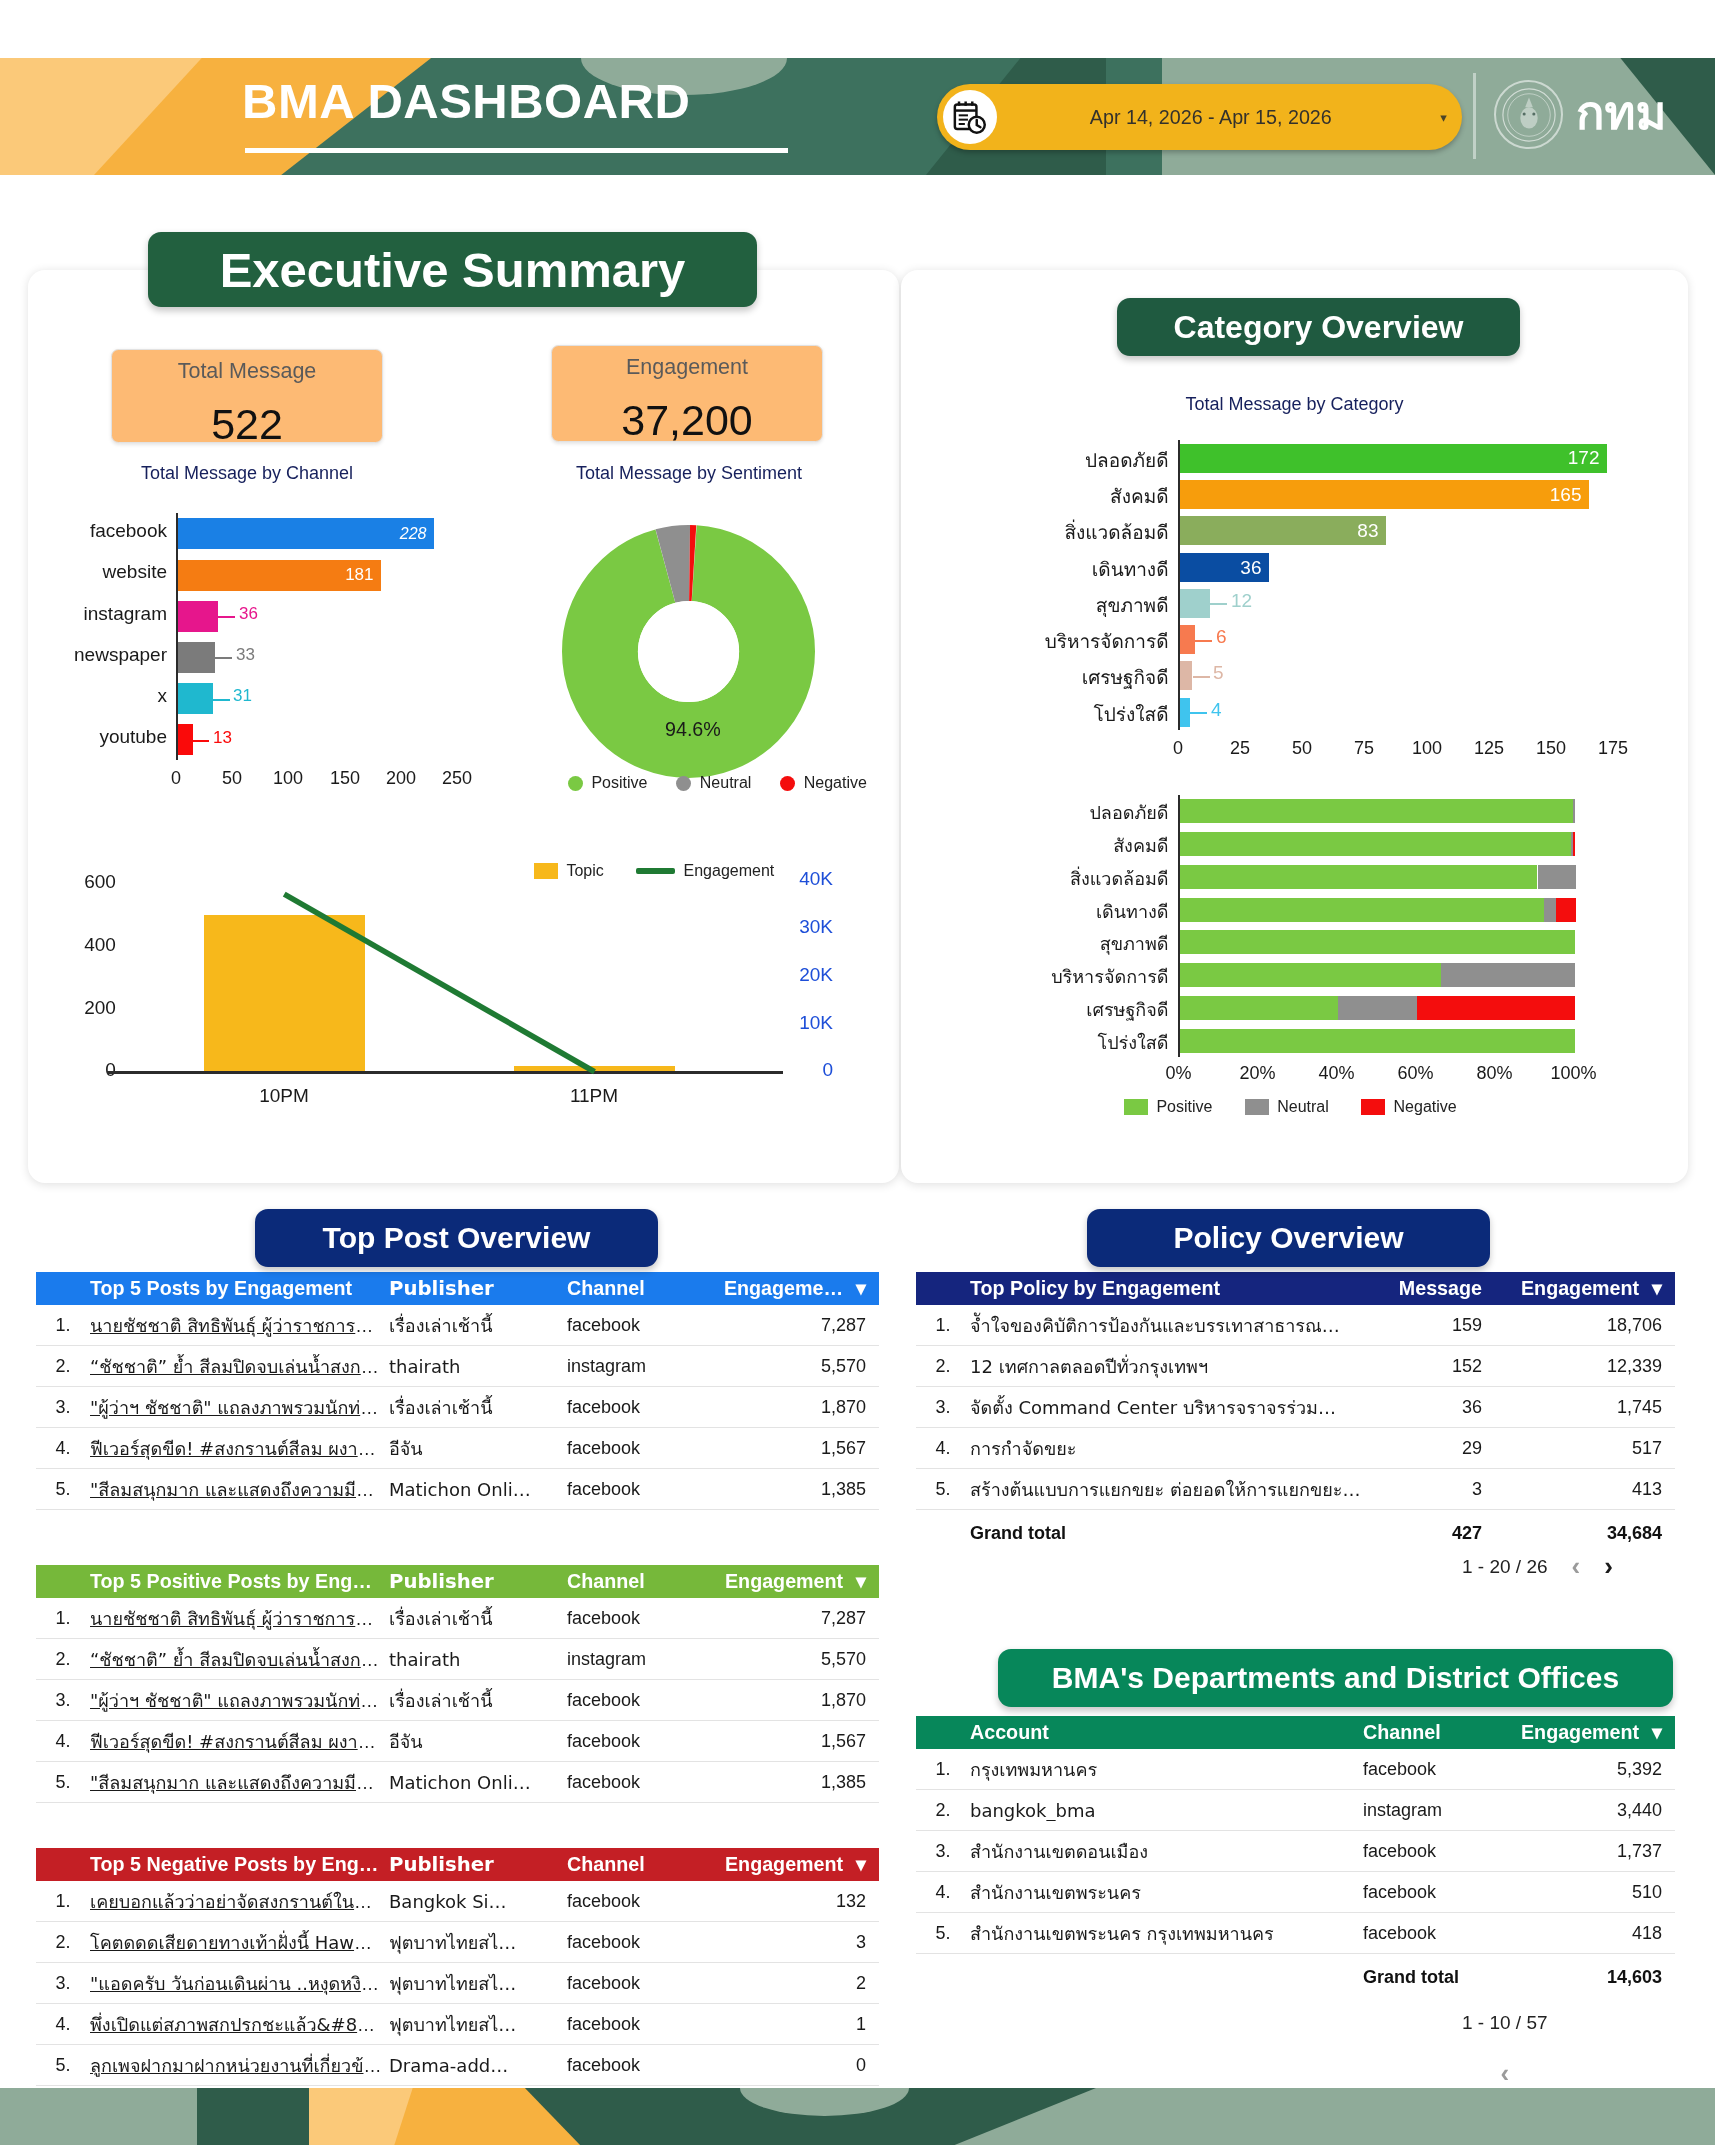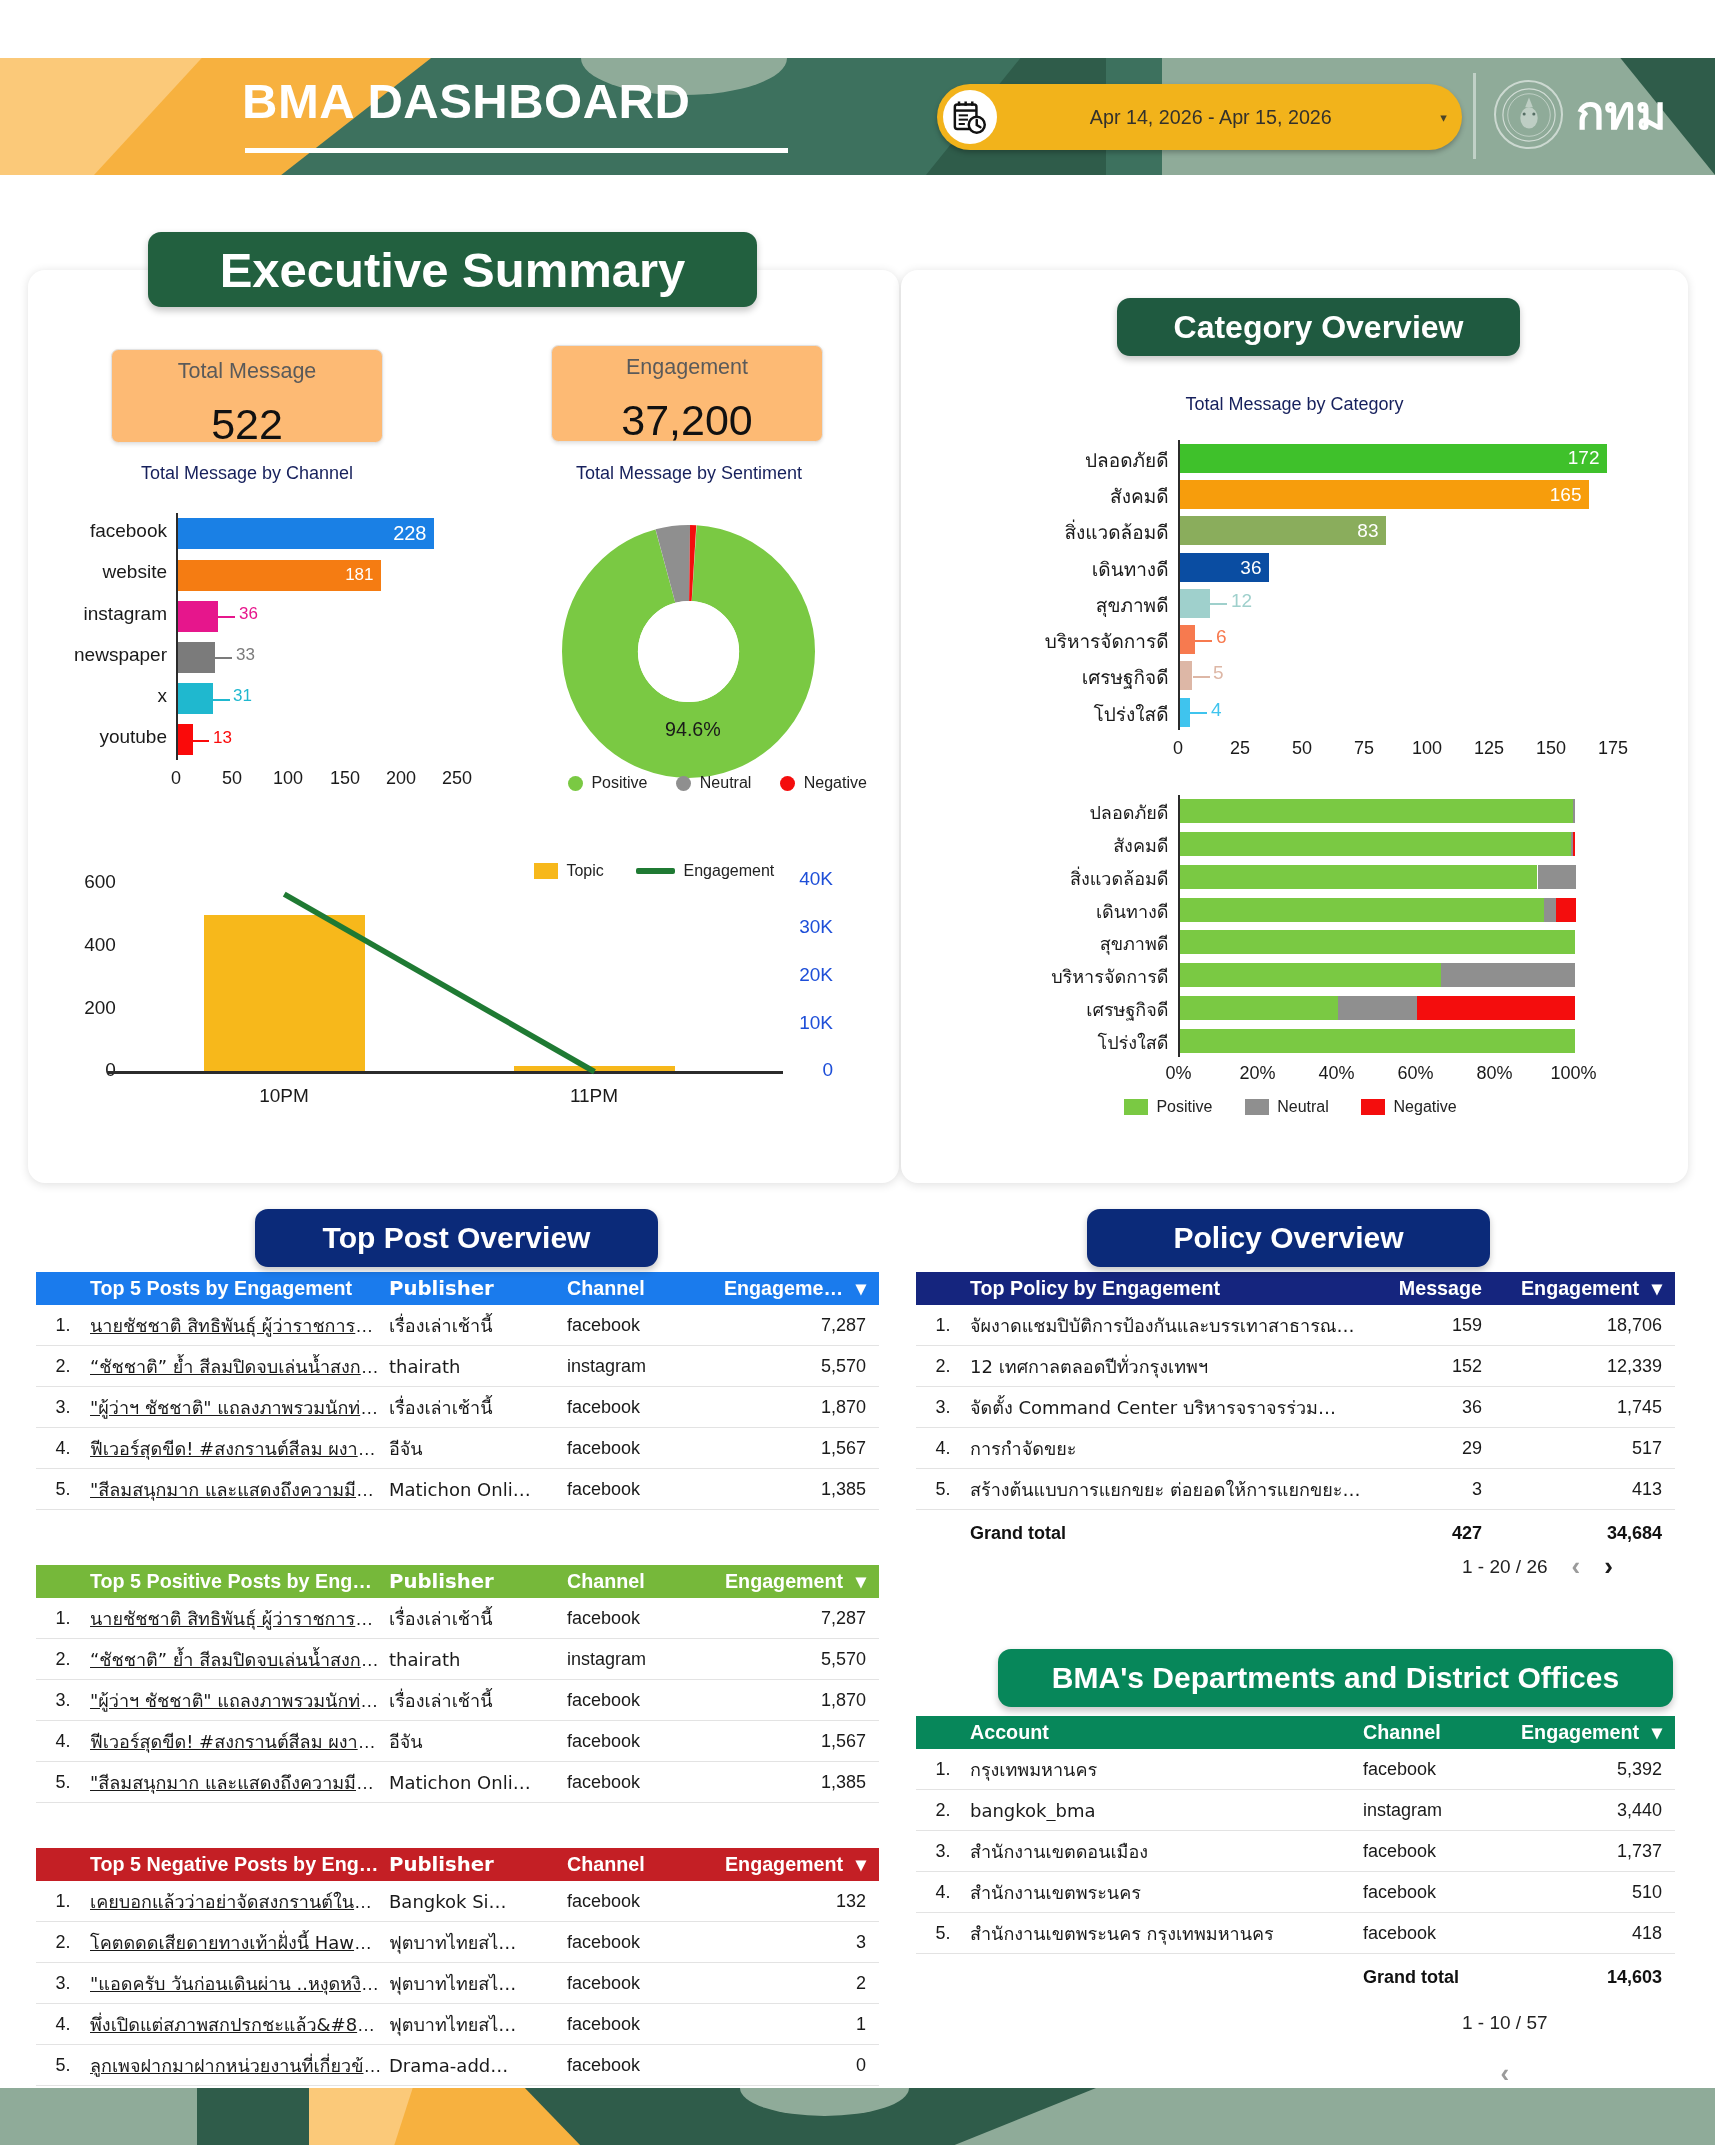--- a/index.html
+++ b/index.html
@@ -253,21 +253,21 @@
 <div class="kpi kpi-b">
   <div class="kpi-label">Engagement</div>
   <div class="kpi-value">37,200</div>
 </div>
 
 <div class="chart-title" style="left:111px; top:463px; width:272px;">Total Message by Channel</div>
 <div class="hbar-chart" id="chanChart" style="left:56px; top:513px; width:412px; height:281px;">
     <div class="axis-line" style="left:120px; top:0px; width:1.9px; height:247px;"></div>
     <div class="hbar-label" style="left:0px; top:7.1px; width:111px; font-size:19px; font-family:&quot;Liberation Sans&quot;, sans-serif;">facebook</div>
     <div class="hbar-bar" style="left:122px; top:5.4px; width:256px; height:30.5px; background:#1a80e5;">
-      <span class="hbar-val" style="font-size:20px;">228</span>
+      <span class="hbar-val" style="font-size:16px;font-style:italic;">228</span>
     </div>
     <div class="hbar-label" style="left:0px; top:48px; width:111px; font-size:19px; font-family:&quot;Liberation Sans&quot;, sans-serif;">website</div>
     <div class="hbar-bar" style="left:122px; top:47px; width:203px; height:30.5px; background:#f57c12;">
       <span class="hbar-val" style="font-size:17px;">181</span>
     </div>
     <div class="hbar-label" style="left:0px; top:90px; width:111px; font-size:19px; font-family:&quot;Liberation Sans&quot;, sans-serif;">instagram</div>
     <div class="hbar-bar" style="left:122px; top:88px; width:40px; height:30.5px; background:#e6168c;"></div>
     <div style="position:absolute; left:162px; top:103px; width:17px; height:1.9px; background:#e6168c;"></div>
     <div class="hbar-val-out" style="left:183px; top:91px; font-size:17px; color:#e6168c;">36</div>
     <div class="hbar-label" style="left:0px; top:131px; width:111px; font-size:19px; font-family:&quot;Liberation Sans&quot;, sans-serif;">newspaper</div>
@@ -588,21 +588,21 @@
     <div class="c-title">Top Policy by Engagement</div>
     <div class="c-msg">Message</div>
     <div class="c-eng">
       <span>Engagement</span>
       <span style="margin-left:7.5px;">▾</span>
     </div>
   </div>
   <div id="tblPolicy">
       <div class="tbl-row">
         <div class="c-idx">1.</div>
-        <div class="c-title" style="font-family:&quot;DejaVu Sans&quot;, sans-serif;">จัผงาดแชมปิบัติการป้องกันและบรรเทาสาธารณ…</div>
+        <div class="c-title" style="font-family:&quot;DejaVu Sans&quot;, sans-serif;">จัำใจของคิบัติการป้องกันและบรรเทาสาธารณ…</div>
         <div class="c-msg">159</div>
         <div class="c-eng">18,706</div>
       </div>
       <div class="tbl-row">
         <div class="c-idx">2.</div>
         <div class="c-title" style="font-family:&quot;DejaVu Sans&quot;, sans-serif;">12 เทศกาลตลอดปีทั่วกรุงเทพฯ</div>
         <div class="c-msg">152</div>
         <div class="c-eng">12,339</div>
       </div>
       <div class="tbl-row">

